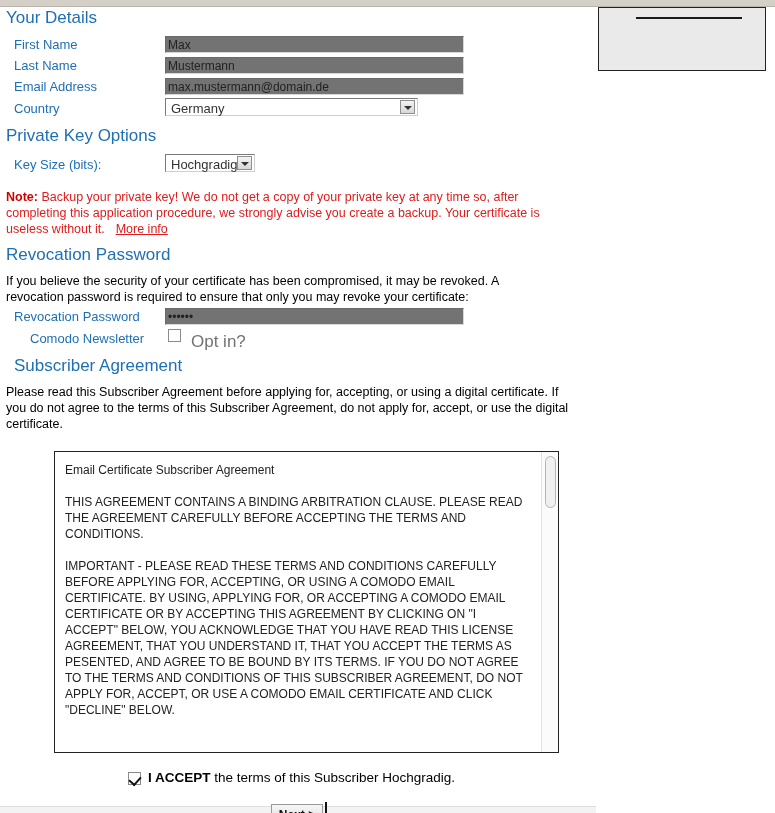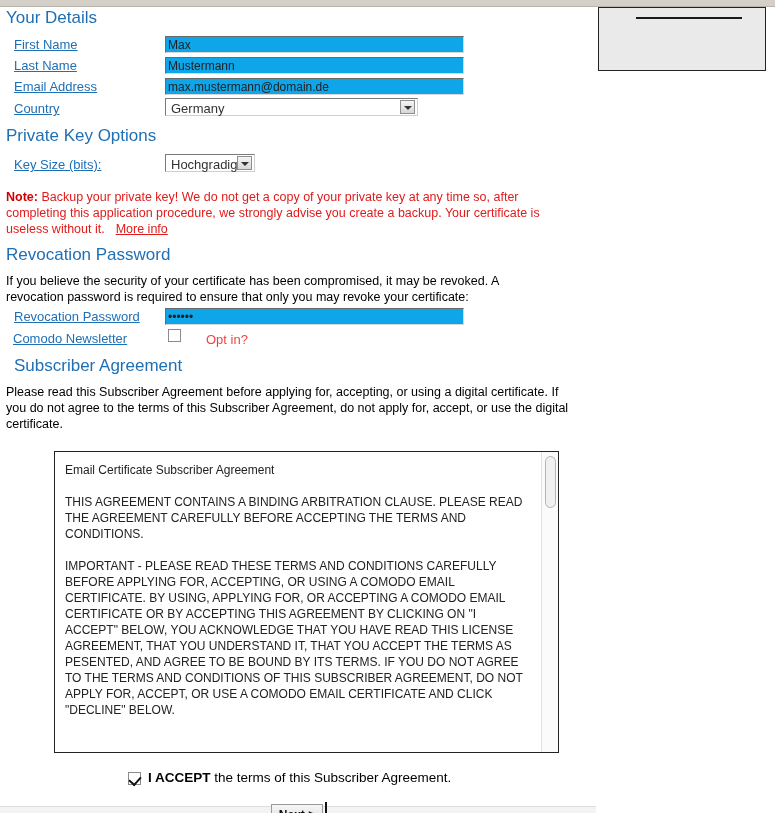--- a/index.html
+++ b/index.html
@@ -48,32 +48,31 @@
   }
   #sec-details { position: absolute; left: 0; top: 1px; }
   #sec-keyopts { position: absolute; left: 0; top: 119px; }
   #sec-revoc   { position: absolute; left: 0; top: 238px; }
   #sec-subagr  { position: absolute; left: 0; top: 349px; padding-left: 14px; }
 
   .field-label {
     color: #1f6fb5;
     font-size: 13px;
     position: absolute;
-    text-decoration: underline;
   }
 
   input.txt {
     position: absolute;
     box-sizing: border-box;
     height: 17px;
     font-family: "Liberation Sans", sans-serif;
     font-size: 12px;
     color: #222222;
     padding: 3px 2px;
-    background: #0ea5e9;
+    background: #737373;
     border: 1px solid #d8d8d8;
     border-top: 1px solid #6a6a6a;
     border-left: 1px solid #6a6a6a;
     outline: none;
   }
 
   .selectbox {
     position: absolute;
     box-sizing: border-box;
     height: 18px;
@@ -185,24 +184,23 @@
     content: "";
     position: absolute;
     left: 2px; top: 1px;
     width: 6px; height: 9px;
     border: solid #111111;
     border-width: 0 2px 2px 0;
     transform: rotate(42deg);
   }
   .chk-label {
     position: absolute;
-    font-size: 13px;
-    color: #ef4444;
+    font-size: 17px;
+    color: #737373;
     white-space: nowrap;
-    margin-left: 15px;
   }
 
   #accept-row { position: absolute; left: 128px; top: 765px; }
   #accept-text { position: absolute; left: 20px; top: -2px; font-size: 13.5px; white-space: nowrap; }
   #accept-text b { font-weight: bold; }
 
   .next-btn {
     position: absolute;
     left: 271px; top: 797px;
     width: 52px; height: 20px;
@@ -296,41 +294,41 @@
     </div>
 
     <div class="note"><b>Note:</b><span> Backup your private key! We do not get a copy of your private key at any time so, after completing this application procedure, we strongly advise you create a backup. Your certificate is useless without it.</span><a href="#">More info</a></div>
 
     <h2 class="section" id="sec-revoc">Revocation Password</h2>
     <div class="para" id="revoc-para">If you believe the security of your certificate has been compromised, it may be revoked. A revocation password is required to ensure that only you may revoke your certificate:</div>
 
     <span class="field-label" style="left:14px; top:302px;">Revocation Password</span>
     <input class="txt" style="left: 165px; top: 301px; width: 299px;" value="••••••">
 
-    <span class="field-label" style="left:13px; top:324px;">Comodo Newsletter</span>
+    <span class="field-label" style="left:30px; top:324px;">Comodo Newsletter</span>
     <span class="chk" style="left:168px; top:322px;"></span>
     <span class="chk-label" style="left:191px; top:325px;">Opt in?</span>
 
     <h2 class="section" id="sec-subagr">Subscriber Agreement</h2>
     <div class="para" id="subagr-para">Please read this Subscriber Agreement before applying for, accepting, or using a digital certificate. If you do not agree to the terms of this Subscriber Agreement, do not apply for, accept, or use the digital certificate.</div>
 
     <div class="agreement-box">
       <div class="agreement-text">
         <p>Email Certificate Subscriber Agreement</p>
         <p>THIS AGREEMENT CONTAINS A BINDING ARBITRATION CLAUSE. PLEASE READ THE AGREEMENT CAREFULLY BEFORE ACCEPTING THE TERMS AND CONDITIONS.</p>
         <p>IMPORTANT - PLEASE READ THESE TERMS AND CONDITIONS CAREFULLY BEFORE APPLYING FOR, ACCEPTING, OR USING A COMODO EMAIL CERTIFICATE. BY USING, APPLYING FOR, OR ACCEPTING A COMODO EMAIL CERTIFICATE OR BY ACCEPTING THIS AGREEMENT BY CLICKING ON "I ACCEPT" BELOW, YOU ACKNOWLEDGE THAT YOU HAVE READ THIS LICENSE AGREEMENT, THAT YOU UNDERSTAND IT, THAT YOU ACCEPT THE TERMS AS PESENTED, AND AGREE TO BE BOUND BY ITS TERMS. IF YOU DO NOT AGREE TO THE TERMS AND CONDITIONS OF THIS SUBSCRIBER AGREEMENT, DO NOT APPLY FOR, ACCEPT, OR USE A COMODO EMAIL CERTIFICATE AND CLICK "DECLINE" BELOW.</p>
       </div>
       <div class="scrollbar-track">
         <div class="scrollbar-thumb"></div>
       </div>
     </div>
 
     <div id="accept-row">
       <span class="chk checked" style="left:0; top:0;"></span>
-      <span id="accept-text"><b>I ACCEPT</b><span> the terms of this Subscriber Agreement.</span></span>
+      <span id="accept-text"><b>I ACCEPT</b><span> the terms of this Subscriber Hochgradig.</span></span>
     </div>
 
     <div class="bottom-band"></div>
     <button class="next-btn">Next &gt;</button>
     <div class="btn-caret"></div>
   </div>
 
   <div class="sidebar">
     <div class="sidebar-rule"></div>
   </div>

